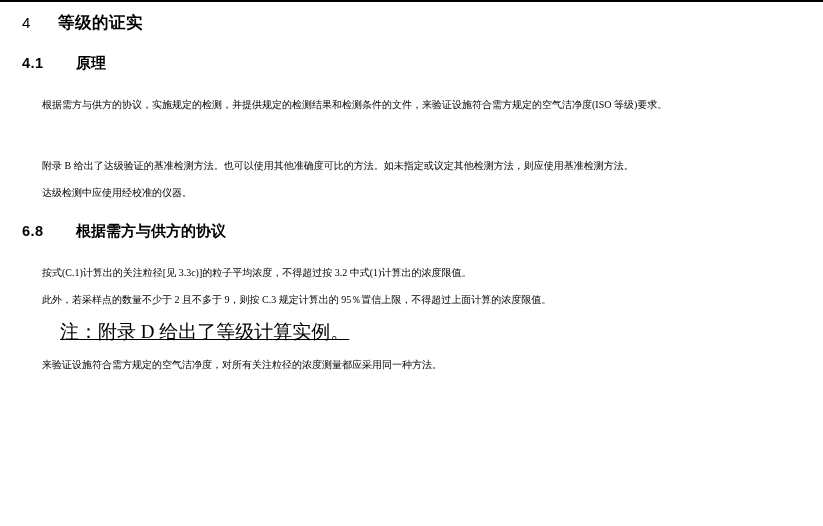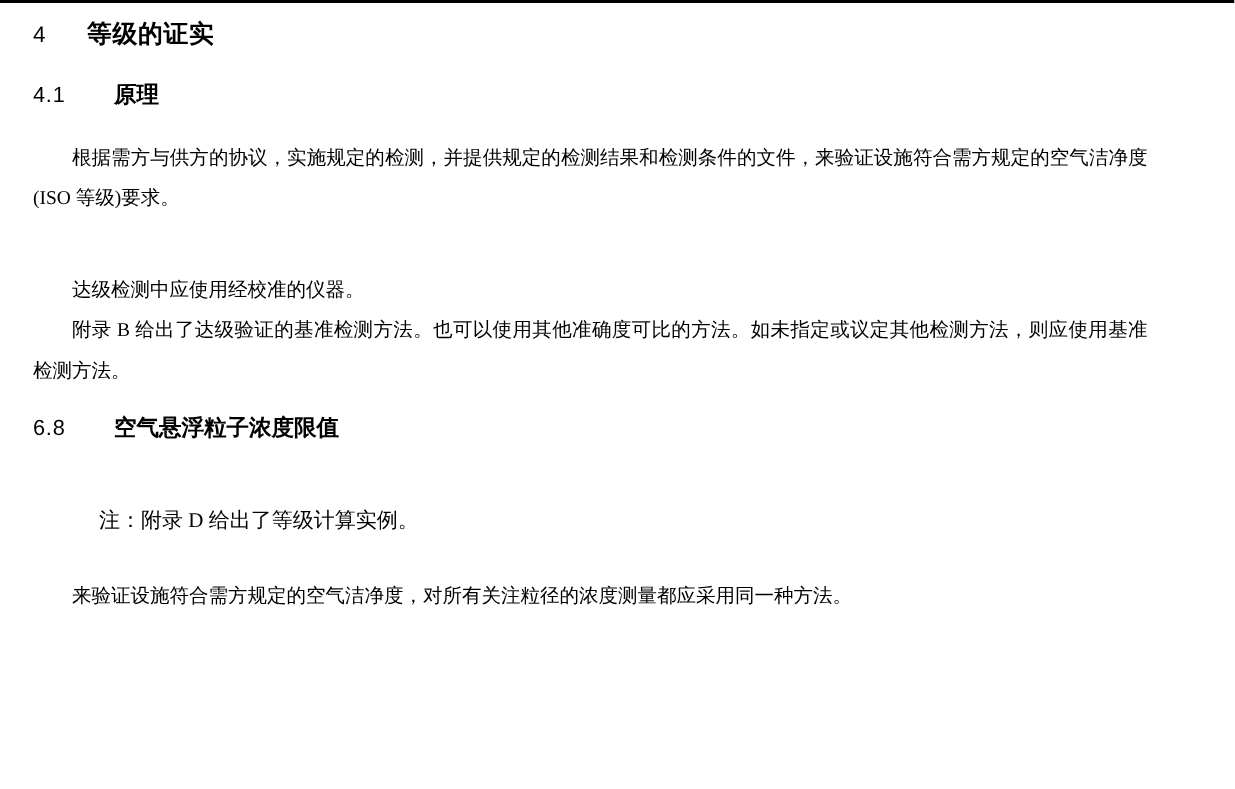--- a/index.html
+++ b/index.html
@@ -47,40 +47,41 @@
   .h2 {
     font-size: 15px;
     font-weight: bold;
     margin: 0;
     padding-left: 4px;
   }
   .h2 .num {
     display: inline-block;
     width: 54px;
     font-family: "Liberation Sans", sans-serif;
-    font-weight: normal;
+    font-weight: bold;
     font-size: 14.5px;
     letter-spacing: 0.5px;
   }
   .para {
-    font-size: 13px;
+    font-size: 10px;
     line-height: 27px;
     margin: 0;
     text-align: justify;
     text-justify: inter-ideograph;
     text-indent: 2em;
     padding-left: 4px;
   }
   .note {
-    font-size: 14px;
+    font-size: 19px;
     line-height: 22px;
-    margin: 16px;
+    margin: 0;
     text-align: justify;
     text-indent: 2em;
     padding-left: 4px;
+    text-decoration: underline;
   }
   .sp-h1 { height: 20px; }
   .sp-h2 { height: 18px; }
   .sp-sec { height: 16px; }
   .sp-small { height: 8px; }
 </style>
 </head>
 <body>
 
 <div class="page">
@@ -99,31 +100,33 @@
 
   <div class="sp-h2"></div>
 
   <p class="para">根据需方与供方的协议，实施规定的检测，并提供规定的检测结果和检测条件的文件，来验证设施符合需方规定的空气洁净度(ISO 等级)要求。</p>
 
   <div class="sp-sec"></div>
 
 
   <div class="sp-h2"></div>
 
+  <p class="para">附录 B 给出了达级验证的基准检测方法。也可以使用其他准确度可比的方法。如未指定或议定其他检测方法，则应使用基准检测方法。</p>
   <p class="para">达级检测中应使用经校准的仪器。</p>
-  <p class="para">附录 B 给出了达级验证的基准检测方法。也可以使用其他准确度可比的方法。如未指定或议定其他检测方法，则应使用基准检测方法。</p>
 
   <div class="sp-sec"></div>
 
   <h2 class="h2">
-    <span class="num">6.8</span><span>空气悬浮粒子浓度限值</span>
+    <span class="num">6.8</span><span>根据需方与供方的协议</span>
   </h2>
 
   <div class="sp-h2"></div>
 
+  <p class="para">按式(C.1)计算出的关注粒径[见 3.3c)]的粒子平均浓度，不得超过按 3.2 中式(1)计算出的浓度限值。</p>
+  <p class="para">此外，若采样点的数量不少于 2 且不多于 9，则按 C.3 规定计算出的 95％置信上限，不得超过上面计算的浓度限值。</p>
 
   <div class="sp-small"></div>
 
   <p class="note">注：附录 D 给出了等级计算实例。</p>
 
   <div class="sp-small"></div>
 
   <p class="para">来验证设施符合需方规定的空气洁净度，对所有关注粒径的浓度测量都应采用同一种方法。</p>
 
 </div>

